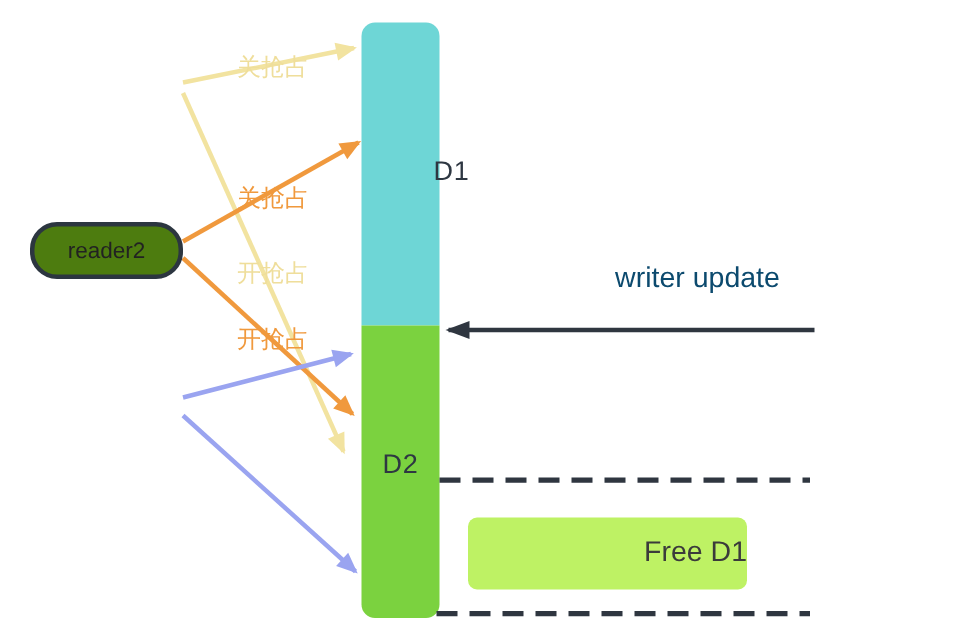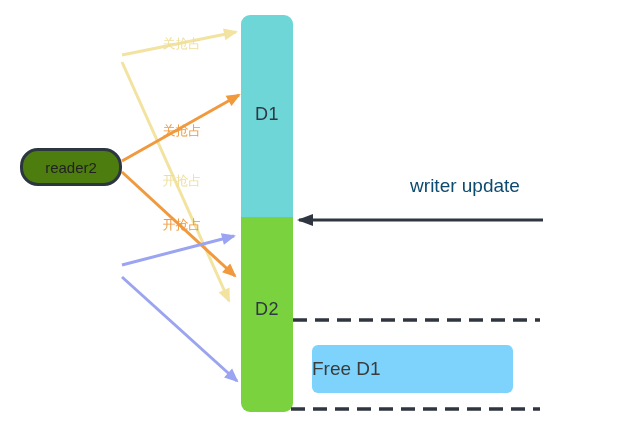--- a/index.html
+++ b/index.html
@@ -9,52 +9,52 @@
   }
   .layer{position:absolute;left:0;top:0;width:637px;height:428px;}
   
   .bar{position:absolute;left:241px;top:15px;width:52px;height:397px;}
   .seg-d1{width:52px;height:202px;background:#6ed6d6;border-radius:9px 9px 0 0;}
   .seg-d2{width:52px;height:195px;background:#7bd23f;border-radius:0 0 9px 9px;}
   .bar-label{
     position:absolute;width:52px;text-align:center;
     font-size:18px;color:#2e3742;letter-spacing:0.5px;
   }
-  .bar-label.d1{left:241px;top:104px;}
+  .bar-label.d1{left:241px;top:104px;padding-left:34px;}
   .bar-label.d2{left:241px;top:299px;}
   
   .reader{
     position:absolute;width:102px;height:38px;box-sizing:border-box;
     border:3px solid #2c3640;border-radius:18px;
     display:flex;align-items:center;justify-content:center;
     font-size:15px;color:#222;
   }
   .reader.r1{left:20px;top:38px;background:#f2e3a2;}
   .reader.r2{left:20px;top:148px;background:#4d7c0f;}
   .reader.r3{left:20px;top:252px;background:#aab2ee;}
   
   .edge-label{
-    position:absolute;width:70px;text-align:center;font-size:13px;white-space:nowrap;
+    position:absolute;width:70px;text-align:center;font-size:16px;white-space:nowrap;
   }
   .el-pale{color:#efde9b;}
   .el-orange{color:#f0993d;}
   .el-1{left:147px;top:35px;}
   .el-2{left:147px;top:122px;}
   .el-3{left:147px;top:172px;}
   .el-4{left:147px;top:216px;}
   
   .writer-label{
     position:absolute;left:394px;top:175px;width:142px;text-align:center;
     font-size:19px;color:#0c4a6e;
   }
   
   .free-box{
-    position:absolute;left:312px;top:345px;width:201px;height:48px;
-    background:#7dd3fc;border-radius:6px;
-    display:flex;align-items:center;justify-content:flex-start;
+    position:absolute;left:312px;top:345px;width:186px;height:48px;
+    background:#bef264;border-radius:6px;
+    display:flex;align-items:center;justify-content:flex-end;
     font-size:19px;color:#3b3b3b;
   }
 </style>
 </head>
 <body>
 
 <div id="canvas">
 
   <div class="bar">
     <div class="seg-d1"></div>

